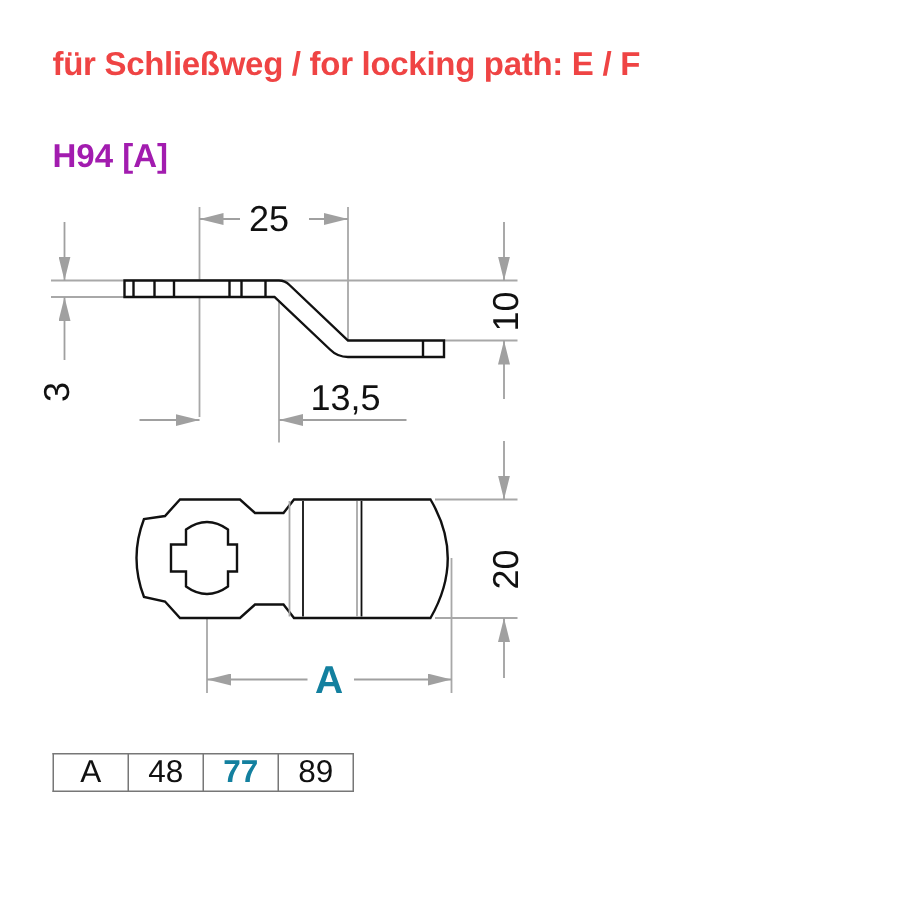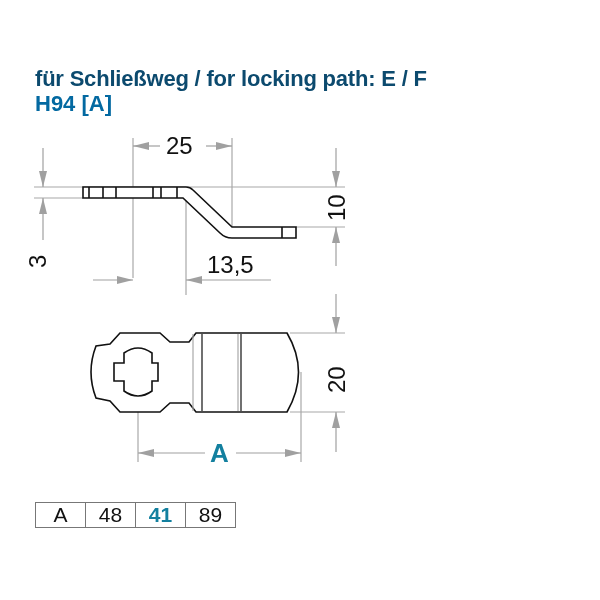--- a/index.html
+++ b/index.html
@@ -1,18 +1,18 @@
 <!DOCTYPE html>
 <html><head>
 <meta charset="utf-8">
 <style>
   html, body { margin:0; padding:0; background:#ffffff; }
   body { width:600px; height:600px; position:relative; overflow:hidden; font-family:"Liberation Sans", sans-serif; }
-  .title { position:absolute; left:35px; top:30px; font-size:22px; font-weight:bold; color:#0c4a6e; white-space:nowrap; letter-spacing:-0.2px;margin-top:36px; }
-  .subtitle { position:absolute; left:35px; top:91px; font-size:22px; font-weight:bold; color:#0369a1; white-space:nowrap;text-align:right; }
+  .title { position:absolute; left:35px; top:30px; font-size:22px; font-weight:bold; color:#ef4444; white-space:nowrap; letter-spacing:-0.2px; }
+  .subtitle { position:absolute; left:35px; top:91px; font-size:22px; font-weight:bold; color:#a21caf; white-space:nowrap;text-align:right; }
   svg.drawing { position:absolute; left:0; top:0; }
   .dimtext { font-family:"Liberation Sans", sans-serif; font-size:24px; fill:#111; }
   .dimA { font-family:"Liberation Sans", sans-serif; font-size:26px; font-weight:bold; fill:#13809f; }
   table.vals { position:absolute; left:35px; top:502px; border-collapse:collapse; font-size:21px; }
   table.vals td { border:1px solid #777; width:49px; height:24px; padding:0; text-align:center; vertical-align:middle; color:#111; }
   table.vals td.hl { color:#13809f; font-weight:bold; }
 </style>
 </head>
 <body>
 
@@ -110,17 +110,17 @@
     </g>
     <text class="dimA" x="210" y="462">A</text>
   </g>
 </svg>
 
 <table class="vals">
   <tbody>
       <tr>
     <td>A</td>
     <td>48</td>
-    <td class="hl">41</td>
+    <td class="hl">77</td>
     <td>89</td>
   </tr>
 </tbody>
   </table>
 
 </body></html>

